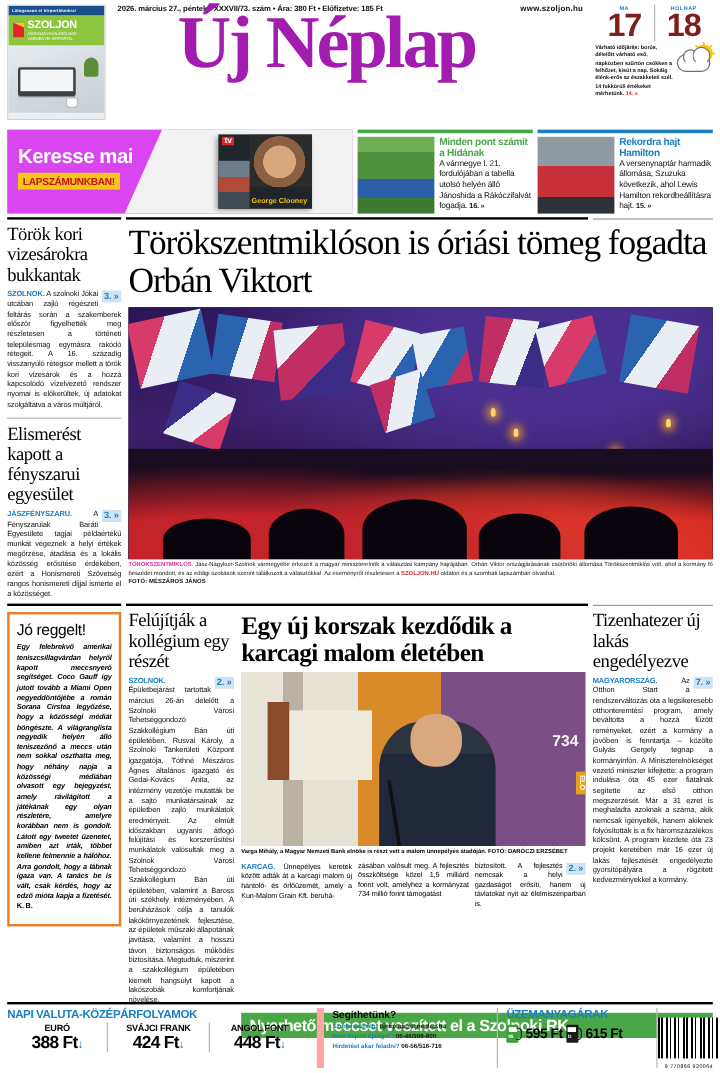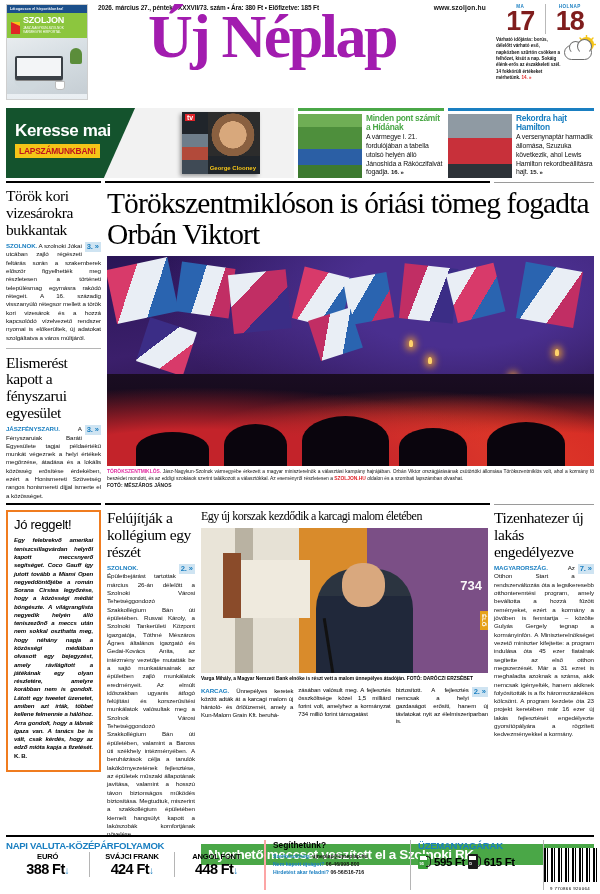--- a/index.html
+++ b/index.html
@@ -4,21 +4,21 @@
 <style>
   html,body{margin:0;padding:0;background:#ffffff;}
   body{width:600px;height:894px;overflow:hidden;font-family:"Liberation Sans",sans-serif;color:#000;}
   .page{position:relative;width:600px;height:894px;box-sizing:border-box;padding:0 6px;}
 
   
   .masthead{position:relative;height:106px;display:flex;align-items:flex-start;}
   .promo-box{width:82px;height:96px;border:1px solid #cfcfcf;box-sizing:border-box;overflow:hidden;
              background:linear-gradient(#fff,#e9eef2);position:relative;flex:0 0 auto;margin-top:4px;}
   .promo-strap{background:#1b4f8a;color:#fff;font-size:3.4px;letter-spacing:.2px;padding:2px 3px;font-weight:bold;}
-  .promo-green{background:#8cc63e;padding:3px 4px 4px 4px;display:flex;align-items:flex-end;gap:3px;}
+  .promo-green{background:#8cc63e;padding:3px 4px 4px 4px;display:flex;align-items:center;gap:3px;}
   .promo-shield{width:9px;height:12px;background:#e02726;position:relative;flex:0 0 auto;}
   .promo-shield:after{content:"";position:absolute;left:0;top:0;border-left:9px solid transparent;
                       border-right:0 solid transparent;border-top:4px solid #f5c518;}
   .promo-name{font-size:9px;font-weight:bold;color:#fff;line-height:1;letter-spacing:-.2px;}
   .promo-sub{font-size:3.2px;color:#fff;line-height:1.25;margin-top:1px;}
   .promo-photo{height:56px;background:
       radial-gradient(circle at 25% 70%,#cfd8dd 0 18%,transparent 19%),
       linear-gradient(160deg,#e8ecef 0%,#d5dde2 48%,#c6ced4 100%);position:relative;}
   .promo-photo .laptop{position:absolute;left:8px;top:18px;width:48px;height:24px;background:#3a4046;
       border-radius:2px;box-shadow:0 1px 0 #888;}
@@ -45,21 +45,21 @@
   .sun{position:absolute;right:0;top:0;width:15px;height:15px;border-radius:50%;background:#f5c518;}
   .sunrays{position:absolute;right:-2px;top:-2px;width:19px;height:19px;}
   .cloud{position:absolute;left:0;bottom:3px;width:26px;height:13px;background:#fff;border:1.2px solid #6d6d6d;border-radius:8px;}
   .cloud:before{content:"";position:absolute;left:4px;top:-5px;width:11px;height:11px;background:#fff;
       border:1.2px solid #6d6d6d;border-radius:50%;border-bottom-color:#fff;}
   .cloud:after{content:"";position:absolute;left:12px;top:-7px;width:13px;height:13px;background:#fff;
       border:1.2px solid #6d6d6d;border-radius:50%;border-bottom-color:#fff;}
 
   
   .teasers{display:flex;gap:4px;height:70px;margin-top:2px;}
-  .ad-red{width:288px;background:#14532d;position:relative;overflow:hidden;flex:0 0 auto;}
+  .ad-red{width:288px;background:#d946ef;position:relative;overflow:hidden;flex:0 0 auto;}
   .ad-red .swoosh{position:absolute;right:-20px;top:-30px;width:190px;height:150px;background:#f2f2f2;
       transform:rotate(24deg);}
   .ad-red .kt{position:absolute;left:9px;top:13px;color:#fff;font-size:17px;font-weight:bold;letter-spacing:-.4px;}
   .ad-red .lap{position:absolute;left:9px;top:36px;background:#f5c518;color:#c1121c;font-size:8.4px;
       font-weight:bold;padding:2px 4px;letter-spacing:-.2px;}
   .ad-cover{position:absolute;right:34px;top:4px;width:78px;height:62px;background:#20252b;overflow:hidden;
       box-shadow:-2px 2px 4px rgba(0,0,0,.35);}
   .ad-cover .tvlogo{position:absolute;left:3px;top:2px;background:#e0252b;color:#fff;font-size:7px;font-weight:bold;padding:0 2px;}
   .ad-cover .face{position:absolute;right:0;top:0;width:52px;height:44px;
       background:radial-gradient(circle at 48% 52%,#d8a87c 0 38%,#8a6040 39% 60%,#2c2c2c 61%);}
@@ -126,21 +126,21 @@
   .lc1{width:95px;flex:0 0 auto;}
   .lc2{width:88px;flex:0 0 auto;}
   .lc3{flex:1 1 auto;}
   .lc4{width:100px;flex:0 0 auto;}
 
   .goodmorning{border:2.6px solid #f07c1f;padding:5px 6px 6px 6px;height:262px;box-sizing:border-box;}
   .gm-title{font-family:"Liberation Sans",sans-serif;font-size:13px;font-weight:normal;margin:0 0 4px 0;letter-spacing:-.3px;}
   .gm-body{font-size:6.1px;line-height:1.36;font-style:italic;font-weight:bold;text-align:justify;letter-spacing:-.15px;}
   .gm-sign{text-align:right;font-style:normal;font-weight:bold;}
 
-  .mill-head{font-family:"Liberation Serif",serif;font-size:12px;line-height:1.07;letter-spacing:-.5px;margin:0 0 5px 0;font-weight:normal;}
+  .mill-head{font-family:"Liberation Serif",serif;font-size:21px;line-height:1.07;letter-spacing:-.5px;margin:0 0 5px 0;font-weight:bold;}
   .mill-photo{height:145px;position:relative;overflow:hidden;background:#cfc6b4;}
   .mp2-bg{position:absolute;inset:0;background:linear-gradient(90deg,#e9e4d8 0 12%,#b9b2a2 12% 18%,#e6e1d5 18% 34%,#d98b2b 34% 58%,#7b4f86 58% 100%);}
   .mp2-mill{position:absolute;left:14%;top:22%;width:24%;height:40%;background:#efeade;}
   .mp2-mill:before{content:"";position:absolute;left:-26%;top:-12%;width:26%;height:112%;background:#8a4b2a;}
   .mp2-man{position:absolute;left:40%;bottom:0;width:34%;height:72%;
       background:linear-gradient(#2b3440 0 26%,#20283a 26%);border-radius:38% 38% 0 0;}
   .mp2-head{position:absolute;left:49%;bottom:46%;width:15%;height:30%;background:#d9a87e;border-radius:46%;}
   .mp2-mic{position:absolute;left:44%;bottom:0;width:3px;height:38%;background:#111;transform:rotate(-9deg);}
   .mp2-num{position:absolute;right:6px;top:34%;color:#fff;font-size:13px;font-weight:bold;opacity:.95;}
   .mp2-tag{position:absolute;right:0;bottom:30%;background:#e6a21a;color:#fff;font-size:6px;font-weight:bold;
@@ -150,21 +150,21 @@
   .mill-cols .c{flex:1;font-size:6.05px;line-height:1.32;text-align:justify;letter-spacing:-.1px;}
 
   .greenbar{height:21px;background:#4aa747;margin-top:6px;display:flex;align-items:center;
             justify-content:space-between;padding:0 7px;}
   .greenbar .gt{color:#fff;font-size:13.5px;font-weight:bold;letter-spacing:-.4px;}
   .greenbar .gp{background:#cfe4f2;color:#1a7fc1;font-weight:bold;font-size:7.6px;padding:0 2px;}
 
   
   .footer{position:absolute;left:6px;right:6px;bottom:4px;height:50px;border-top:2.4px solid #000;
           display:flex;align-items:stretch;padding-top:3px;}
-  .f-cur{width:252px;flex:0 0 auto;padding-right:6px;border-right:2px solid #fca5a5;}
+  .f-cur{width:252px;flex:0 0 auto;padding-right:6px;border-right:6px solid #fca5a5;}
   .f-title{font-size:9.6px;font-weight:bold;color:#1a7fc1;letter-spacing:-.3px;margin-bottom:1px;}
   .f-cur-row{display:flex;}
   .f-cur-cell{flex:1;text-align:center;}
   .f-cur-cell + .f-cur-cell{border-left:1px solid #b5b5b5;}
   .f-cur-name{font-size:7.6px;font-weight:bold;letter-spacing:-.2px;}
   .f-cur-val{font-size:14.5px;font-weight:bold;letter-spacing:-.6px;}
   .f-cur-val .arr{color:#1a7fc1;font-size:10px;font-weight:normal;}
   .f-help{width:130px;flex:0 0 auto;padding:0 7px;border-right:1px solid #b5b5b5;}
   .f-help-t{font-size:8.4px;font-weight:bold;margin-bottom:2px;}
   .f-help-l{font-size:5.2px;line-height:1.55;font-weight:bold;color:#111;}

